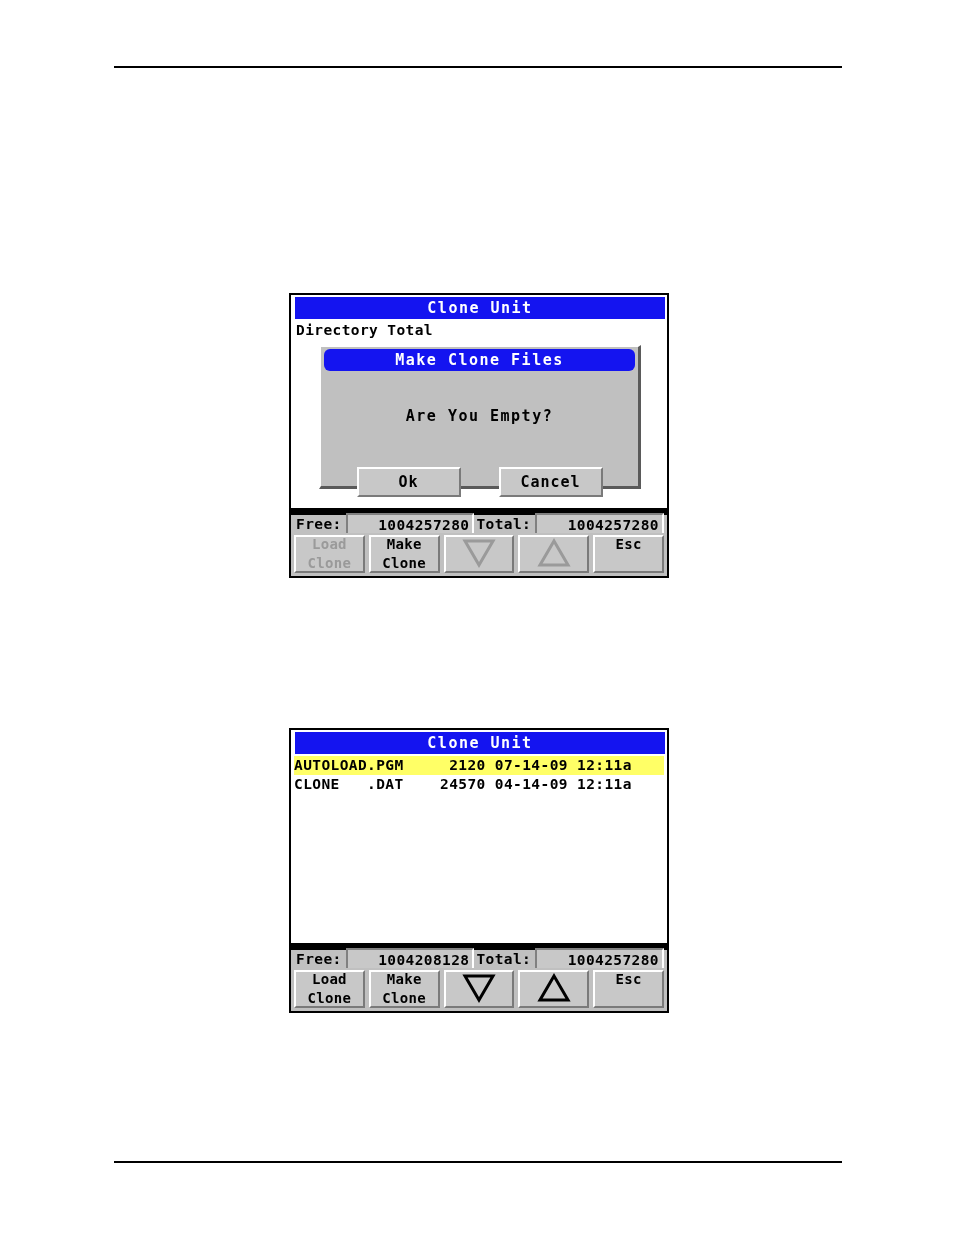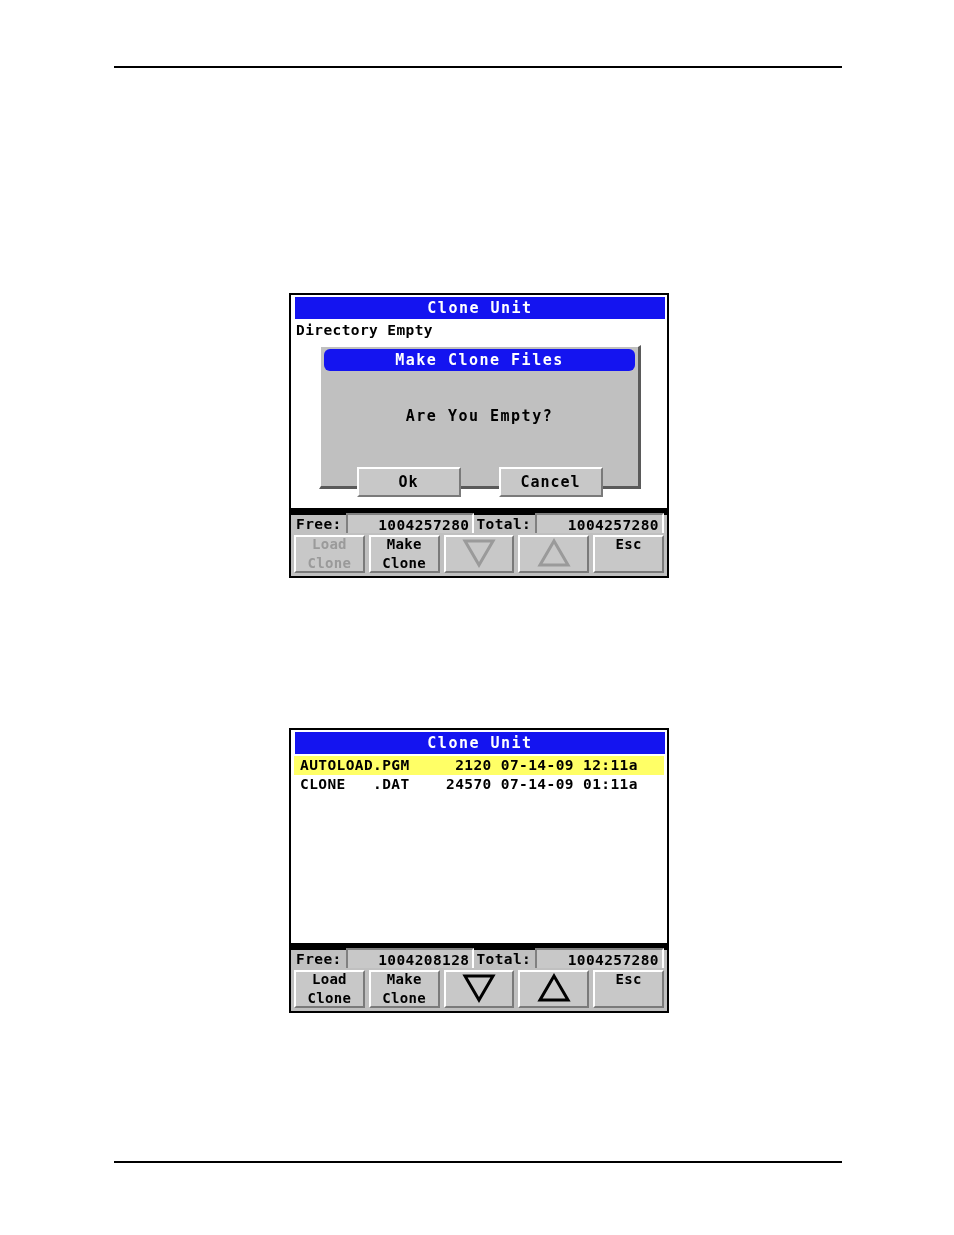--- a/index.html
+++ b/index.html
@@ -65,21 +65,21 @@
 
   .filerow {
     font-family: "DejaVu Sans Mono", "Liberation Mono", monospace;
     font-size: 14.5px;
     font-weight: bold;
     color: #000000;
     letter-spacing: 0.4px;
     line-height: 19px;
     height: 19px;
     white-space: pre;
-    padding-left: 6px;
+    padding-left: 0;
   }
   .filerow.selected { background: #ffff66; }
 
   .emptytext {
     font-family: "DejaVu Sans Mono", "Liberation Mono", monospace;
     font-size: 14.5px;
     font-weight: bold;
     color: #000000;
     letter-spacing: 0.4px;
     line-height: 19px;
@@ -242,21 +242,21 @@
 <div class="page-rule bottom"></div>
 
 <div class="device" id="fig1" style="left:289px; top:293px; width:380px; height:285px;">
   <div class="device-inner">
 
     <div class="titlebar">
       <span>Clone Unit</span>
     </div>
 
     <div class="listarea">
-      <div class="emptytext">Directory Empty</div>
+      <div class="emptytext">Directory Total</div>
     </div>
 
     <div class="statusbar">
       <span class="status-label">Free:</span>
       <span class="status-field">1004257280</span>
       <span class="status-label">Total:</span>
       <span class="status-field">1004257280</span>
     </div>
 
     <div class="buttonbar" id="fig1-buttons">
@@ -304,21 +304,21 @@
 
 <div class="device" id="fig2" style="left:289px; top:728px; width:380px; height:285px;">
   <div class="device-inner">
 
     <div class="titlebar">
       <span>Clone Unit</span>
     </div>
 
     <div class="listarea" id="fig2-list">
         <div class="filerow selected">AUTOLOAD.PGM     2120 07-14-09 12:11a</div>
-        <div class="filerow">CLONE   .DAT    24570 07-14-09 01:11a</div>
+        <div class="filerow">CLONE   .DAT    24570 04-14-09 12:11a</div>
       </div>
 
     <div class="statusbar">
       <span class="status-label">Free:</span>
       <span class="status-field">1004208128</span>
       <span class="status-label">Total:</span>
       <span class="status-field">1004257280</span>
     </div>
 
     <div class="buttonbar" id="fig2-buttons">

